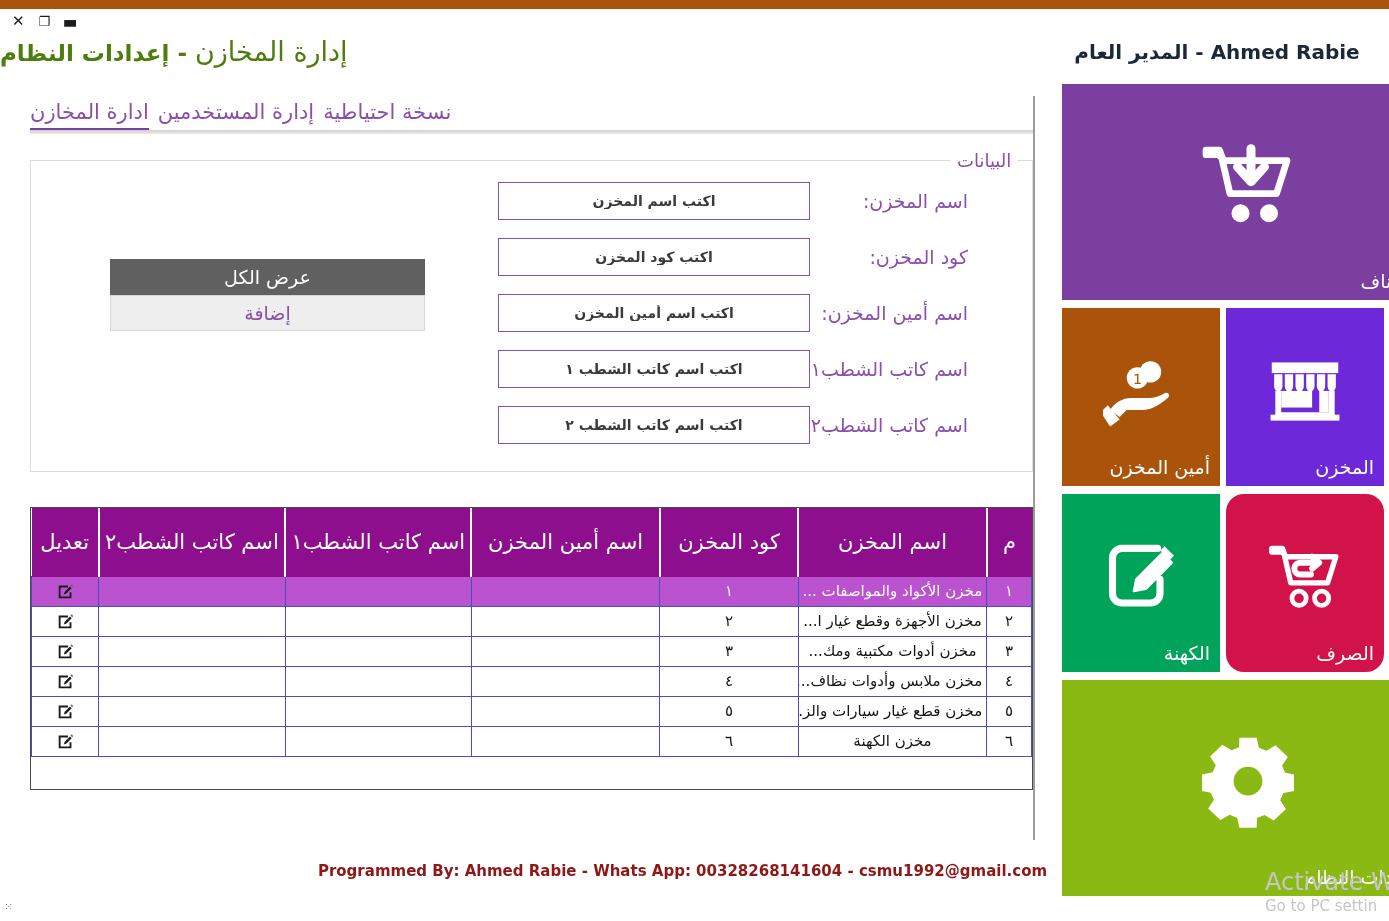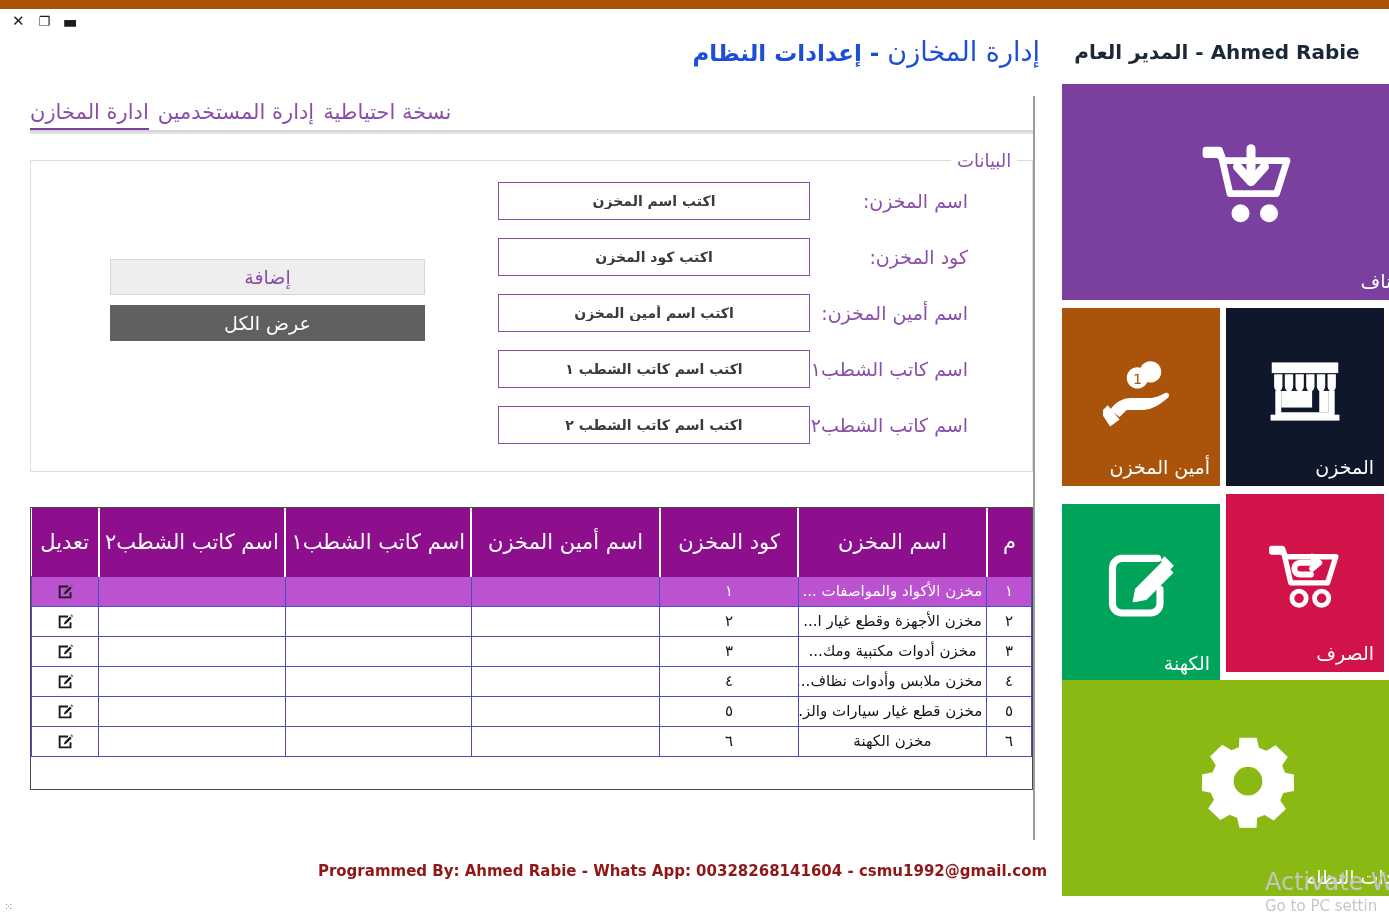--- a/index.html
+++ b/index.html
@@ -48,23 +48,23 @@
   }
   .win-btn.max { font-size: 13px; }
   .win-btn.min { font-size: 15px; position: relative; top: -3px; }
 
   
   .app-title {
     position: absolute;
     top: 36px;
     left: 0;
     width: 1040px;
-    text-align: right;
+    text-align: left;
     font-size: 27px;
-    color: #1d4ed8;
+    color: #4d7c0f;
     letter-spacing: 0px;
     white-space: nowrap;
   }
   .app-title .bold { font-weight: bold; font-size: 23px; }
   .app-title .light { font-weight: normal; }
 
   .user-label {
     position: absolute;
     top: 40px;
     left: 1052px;
@@ -352,23 +352,23 @@
     width: 96px;
     height: 96px;
   }
   .tile.wide  { width: 372px; height: 216px; left: 0;   }
   .tile.small { width: 158px; height: 178px; }
   .tile.right-col { left: 0; }
   .tile.left-col  { left: 164px; }
 
   .t-asnaf    { top: 0;   background: #7b3fa0; }
   .t-keeper   { top: 224px; background: #a9540a; }
-  .t-makhzan  { top: 224px; background: #0f172a; }
-  .t-kahana   { top: 420px; background: #00a35a; }
-  .t-sarf     { top: 410px; background: #d1134a; }
+  .t-makhzan  { top: 224px; background: #6d28d9; }
+  .t-kahana   { top: 410px; background: #00a35a; }
+  .t-sarf     { top: 410px; background: #d1134a; border-radius: 18px; }
   .t-settings { top: 596px; background: #8ab914; height: 168px; }
 
   .tile.small .tile-icon { width: 76px; height: 76px; transform: translate(-50%, -58%); }
   .tile.t-settings .tile-icon { width: 92px; height: 92px; transform: translate(-50%, -56%); }
 </style>
 </head>
 <body>
 
 <div id="app">
 
@@ -414,22 +414,22 @@
       <label class="form-label">اسم كاتب الشطب١:</label>
       <input class="form-input" type="text" placeholder="اكتب اسم كاتب الشطب ١" style="">
     </div>
     <div class="form-row">
       <label class="form-label">اسم كاتب الشطب٢:</label>
       <input class="form-input" type="text" placeholder="اكتب اسم كاتب الشطب ٢" style="">
     </div>
   </div>
 
   <div class="btn-col">
+    <button class="btn btn-showall">عرض الكل</button>
     <button class="btn btn-add">إضافة</button>
-    <button class="btn btn-showall">عرض الكل</button>
   </div>
 
   <div class="table-wrap">
     <table class="grid">
       <thead>
         <tr>
           <th class="c-no">م</th>
           <th class="c-name">اسم المخزن</th>
           <th class="c-code">كود المخزن</th>
           <th class="c-keeper">اسم أمين المخزن</th>

